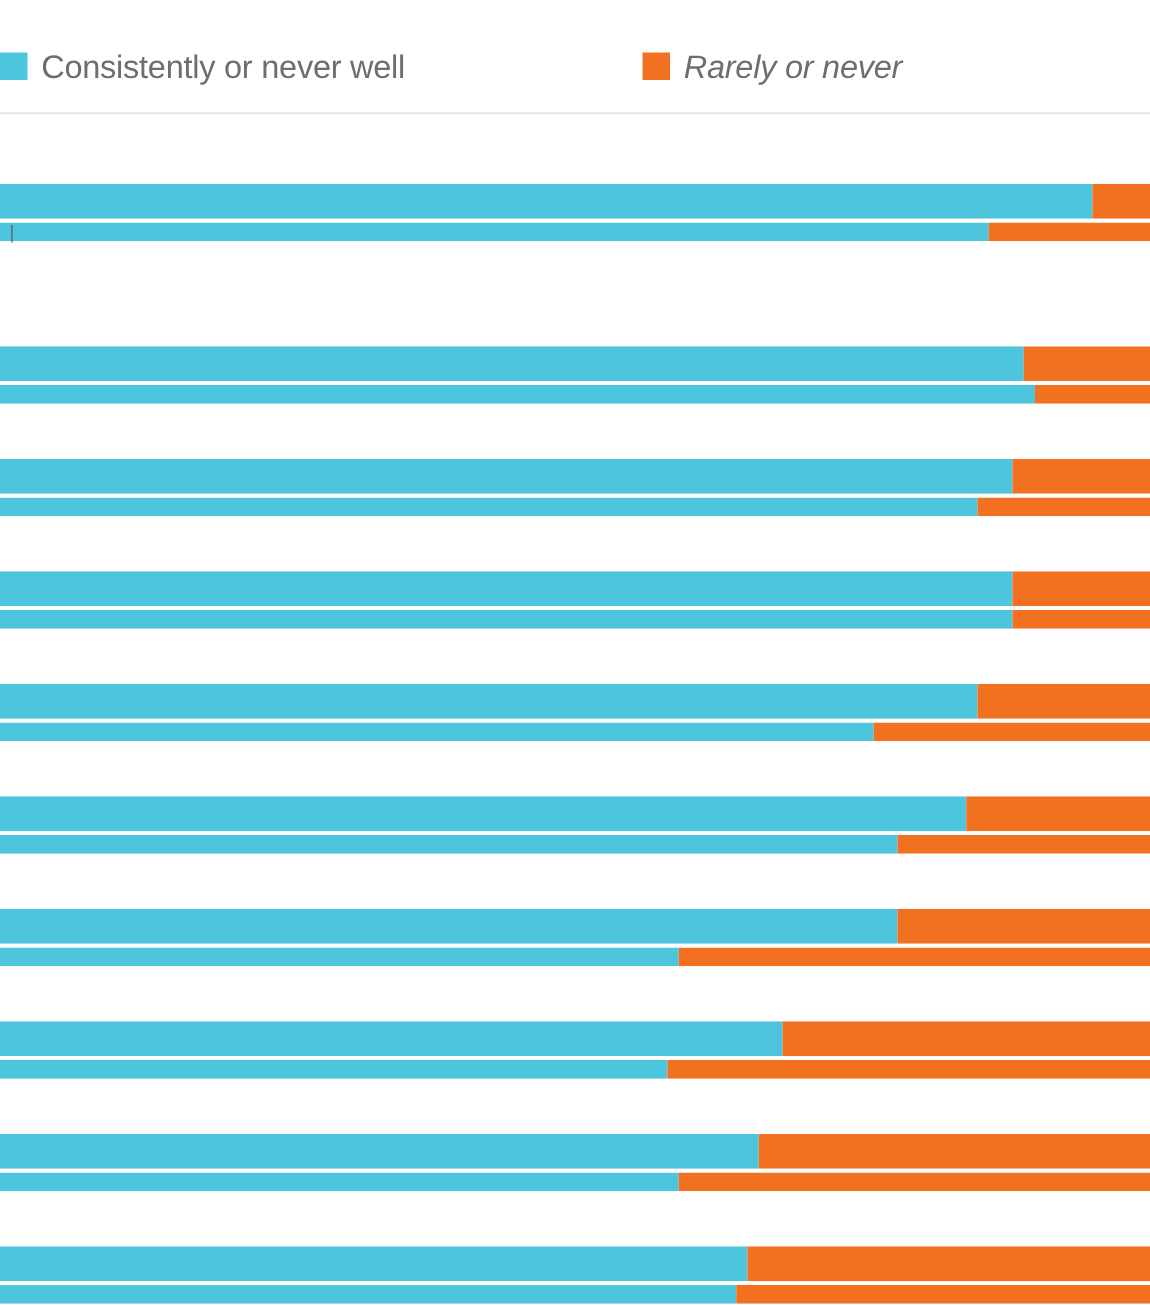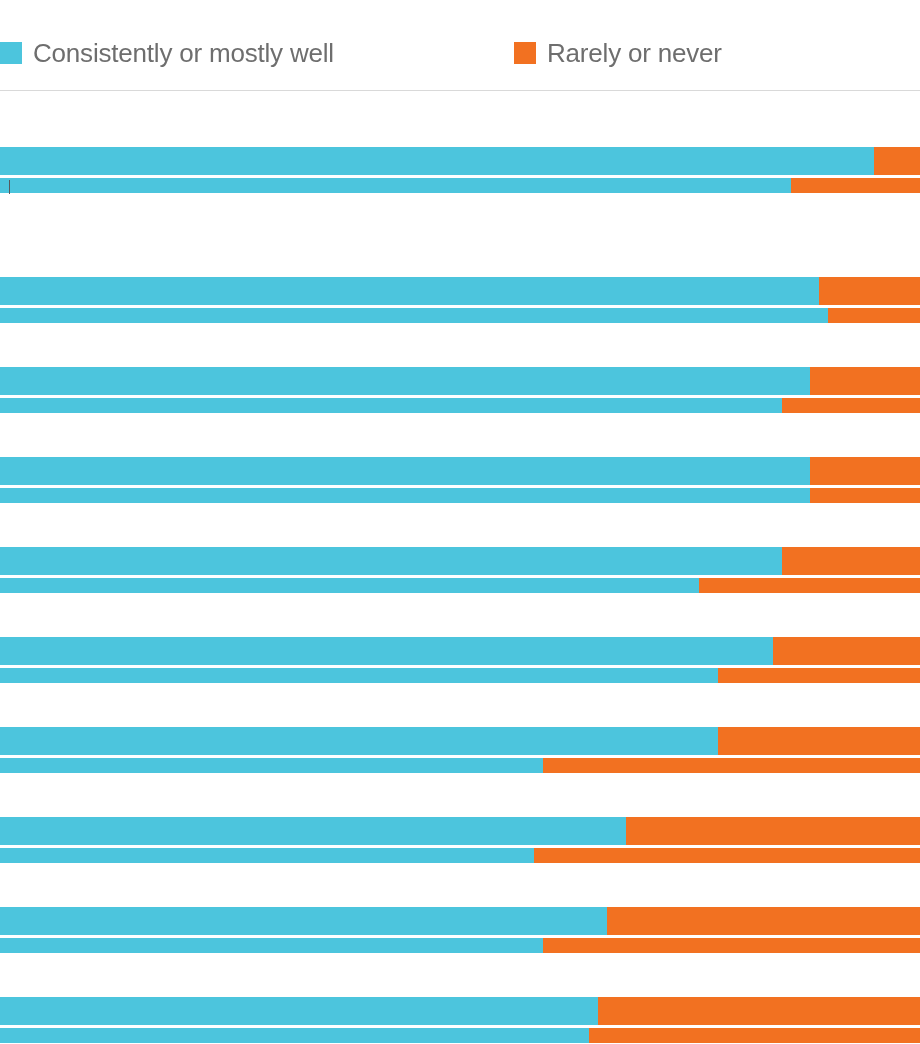--- a/index.html
+++ b/index.html
@@ -31,21 +31,21 @@
     height: 92px;
     box-sizing: border-box;
   }
   .legend-item {
     position: absolute;
     display: flex;
     align-items: center;
     white-space: nowrap;
   }
   .legend-item.item-0 { left: 0px;   top: 38px; }
-  .legend-item.item-1 { left: 514px; top: 38px; }
+  .legend-item.item-1 { left: 514px; top: 38px; font-style: italic; }
   .legend-swatch {
     width: 22px;
     height: 22px;
     flex: 0 0 auto;
     display: block;
   }
   .legend-label {
     margin-left: 11px;
     font-size: 26px;
     line-height: 30px;
@@ -99,21 +99,21 @@
   }
 </style>
 </head>
 <body>
 
 <div id="chart-root">
 
   <div class="legend">
     <div class="legend-item item-0">
       <span class="legend-swatch" style="background:#4cc5dd;"></span>
-      <span class="legend-label">Consistently or mostly well</span>
+      <span class="legend-label">Consistently or never well</span>
     </div>
     <div class="legend-item item-1">
       <span class="legend-swatch" style="background:#f27121;"></span>
       <span class="legend-label">Rarely or never</span>
     </div>
     <div class="legend-divider"></div>
   </div>
 
   <div class="plot" id="plot">
       <div class="bar-group" style="top: 55px; height: 46px;">

